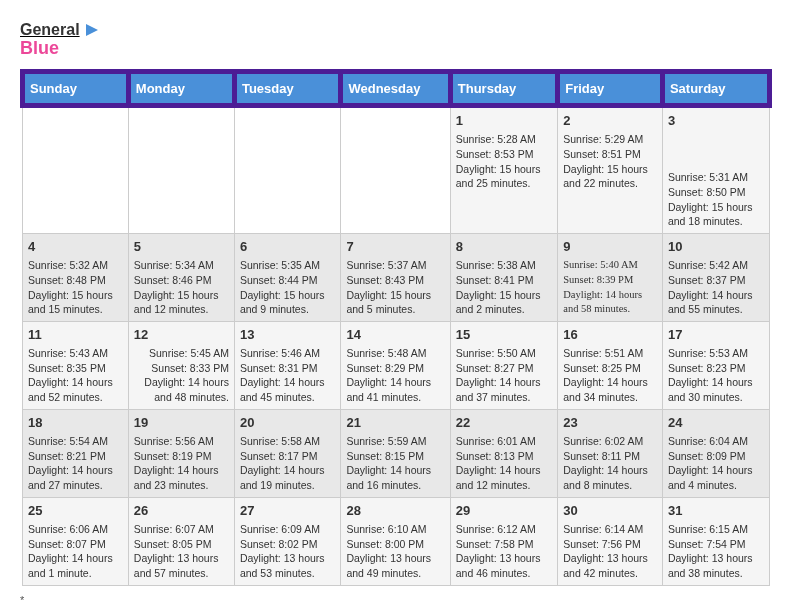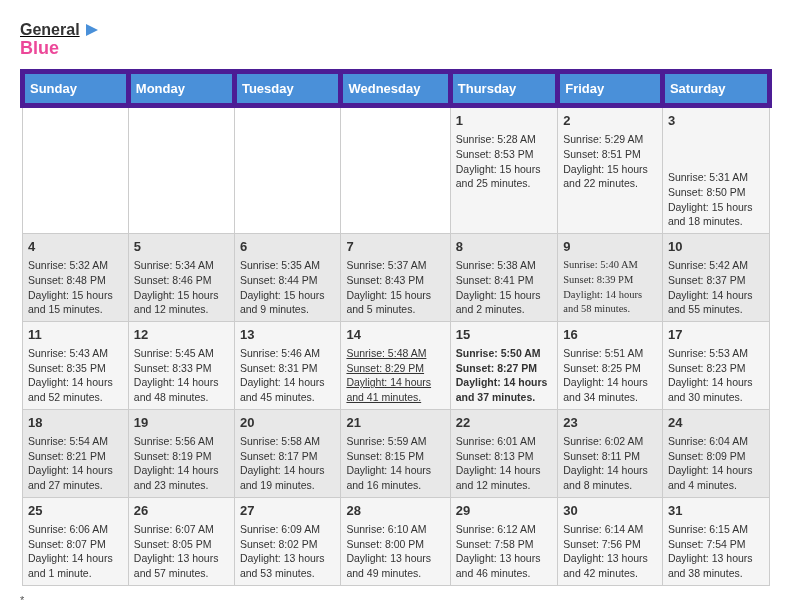--- a/index.html
+++ b/index.html
@@ -192,39 +192,39 @@
       </tr>
       <tr>
         <td>
           <span class="day-number">11</span>
           <div class="day-info" style="white-space: pre-line;">Sunrise: 5:43 AM
 Sunset: 8:35 PM
 Daylight: 14 hours and 52 minutes.</div>
         </td>
         <td>
           <span class="day-number">12</span>
-          <div class="day-info" style="white-space: pre-line;">Sunrise: 5:45 AM
+          <div class="day-info" style="white-space: pre-line; text-align: right;">Sunrise: 5:45 AM
 Sunset: 8:33 PM
 Daylight: 14 hours and 48 minutes.</div>
         </td>
         <td>
           <span class="day-number">13</span>
           <div class="day-info" style="white-space: pre-line;">Sunrise: 5:46 AM
 Sunset: 8:31 PM
 Daylight: 14 hours and 45 minutes.</div>
         </td>
         <td>
           <span class="day-number">14</span>
-          <div class="day-info" style="white-space: pre-line; text-decoration: underline;">Sunrise: 5:48 AM
+          <div class="day-info" style="white-space: pre-line;">Sunrise: 5:48 AM
 Sunset: 8:29 PM
 Daylight: 14 hours and 41 minutes.</div>
         </td>
         <td>
           <span class="day-number">15</span>
-          <div class="day-info" style="white-space: pre-line; font-weight: bold;">Sunrise: 5:50 AM
+          <div class="day-info" style="white-space: pre-line;">Sunrise: 5:50 AM
 Sunset: 8:27 PM
 Daylight: 14 hours and 37 minutes.</div>
         </td>
         <td>
           <span class="day-number">16</span>
           <div class="day-info" style="white-space: pre-line;">Sunrise: 5:51 AM
 Sunset: 8:25 PM
 Daylight: 14 hours and 34 minutes.</div>
         </td>
         <td>

